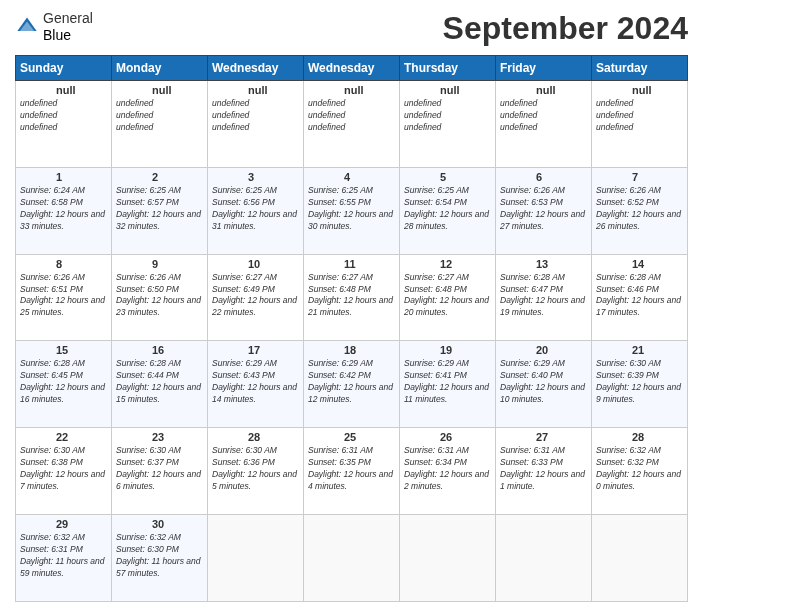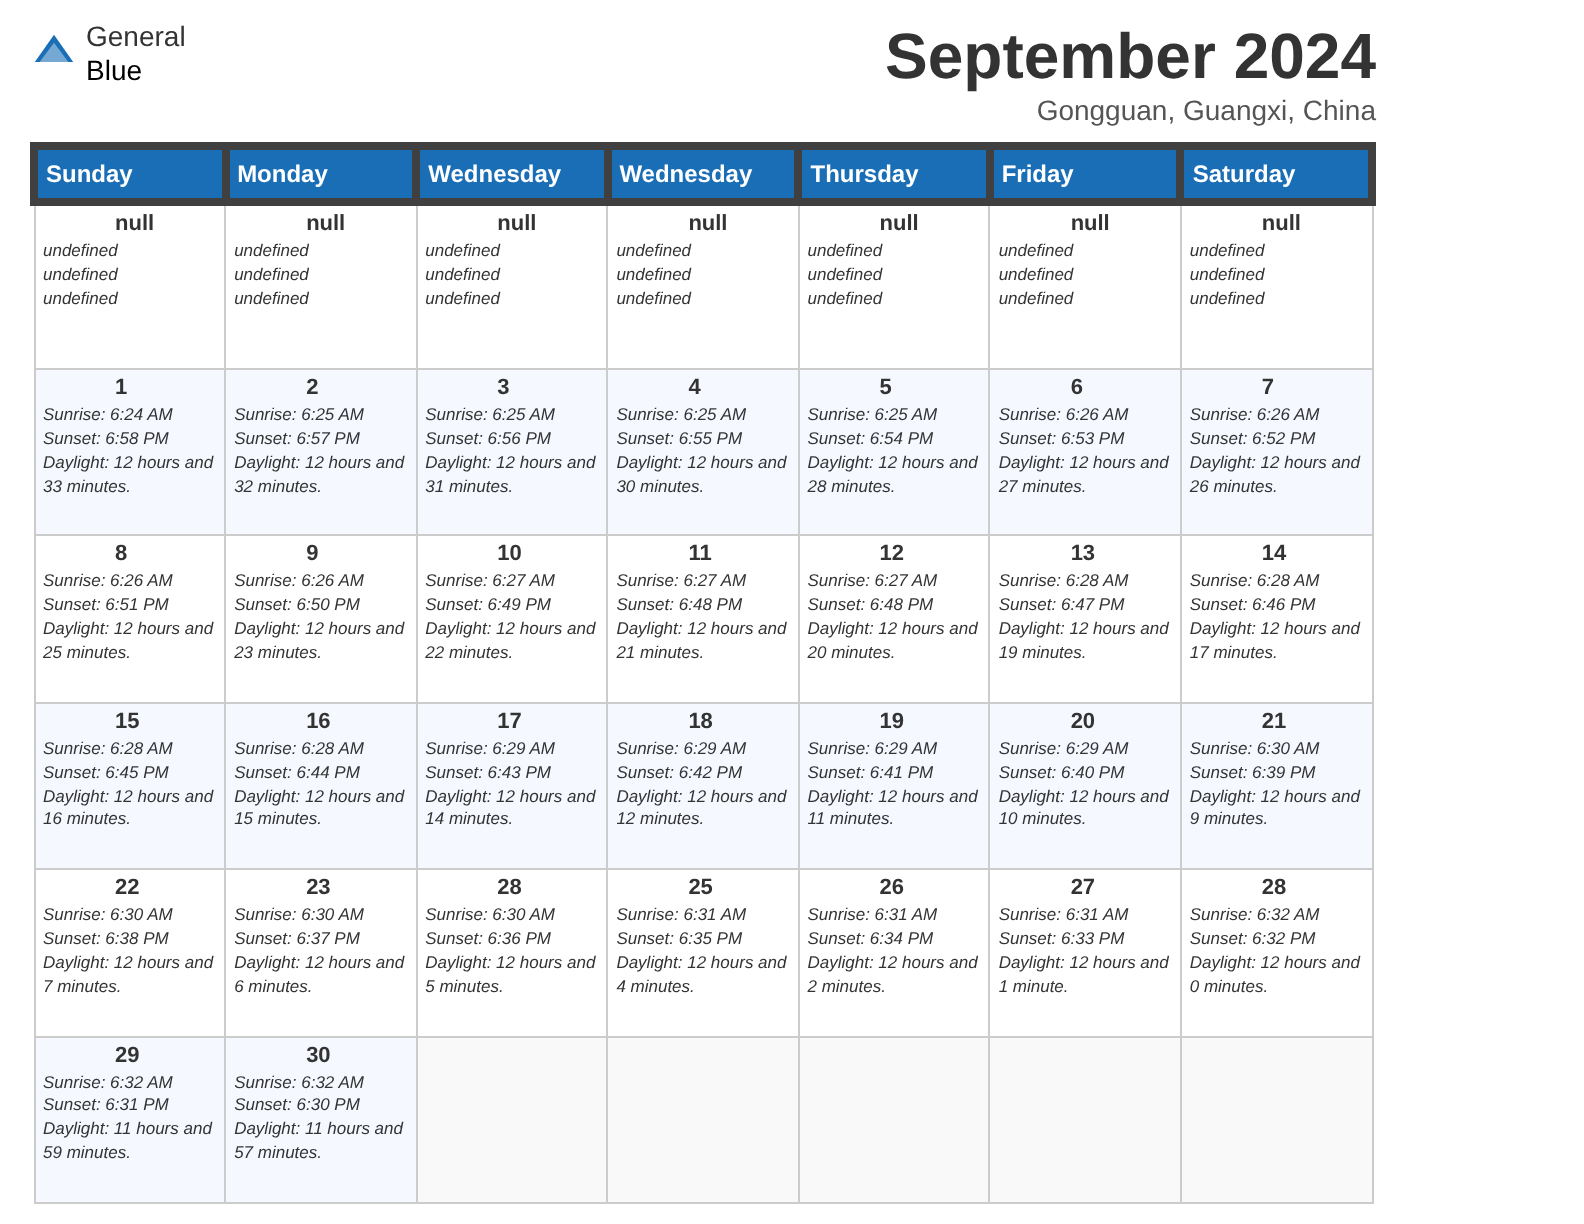--- a/index.html
+++ b/index.html
@@ -58,21 +58,21 @@
       width: 100%;
       table-layout: fixed;
     }
     .calendar th {
       background: #1a6eb5;
       color: #fff;
       font-size: 12px;
       font-weight: bold;
       padding: 5px 4px;
       text-align: left;
-      border: 4px solid #404040;
+      border: 1px solid #404040;
     }
     .calendar td {
       border: 1px solid #ccc;
       vertical-align: top;
       padding: 3px 4px;
       font-size: 9px;
       color: #333;
       background: #fff;
       height: 80px;
     }
@@ -107,21 +107,20 @@
         <polygon points="15,3 27,20 3,20" fill="#1a6eb5"></polygon>
         <polygon points="15,8 24,20 6,20" fill="white" opacity="0.4"></polygon>
       </svg>
       <div class="logo-text">
         <span class="general">General</span>
         <span class="blue">Blue</span>
       </div>
     </div>
     <div class="title-section">
       <div class="month-title">September 2024</div>
-      <div class="location">Gongguan, Guangxi, China</div>
     </div>
   </div>
 
   <table class="calendar">
     <thead>
       <tr>
         <th>Sunday</th>
         <th>Monday</th>
         <th>Wednesday</th>
         <th>Wednesday</th>

